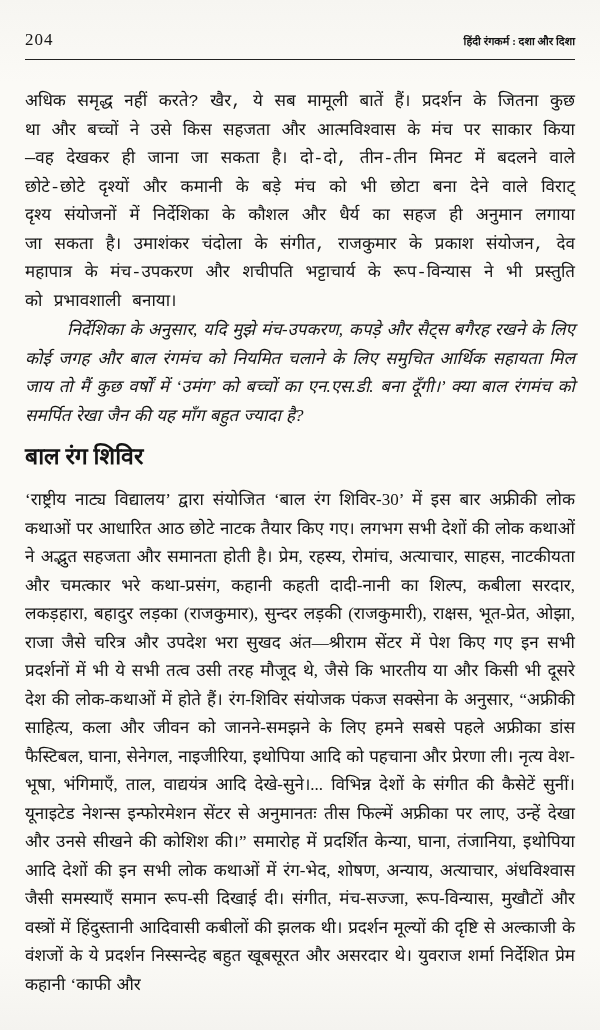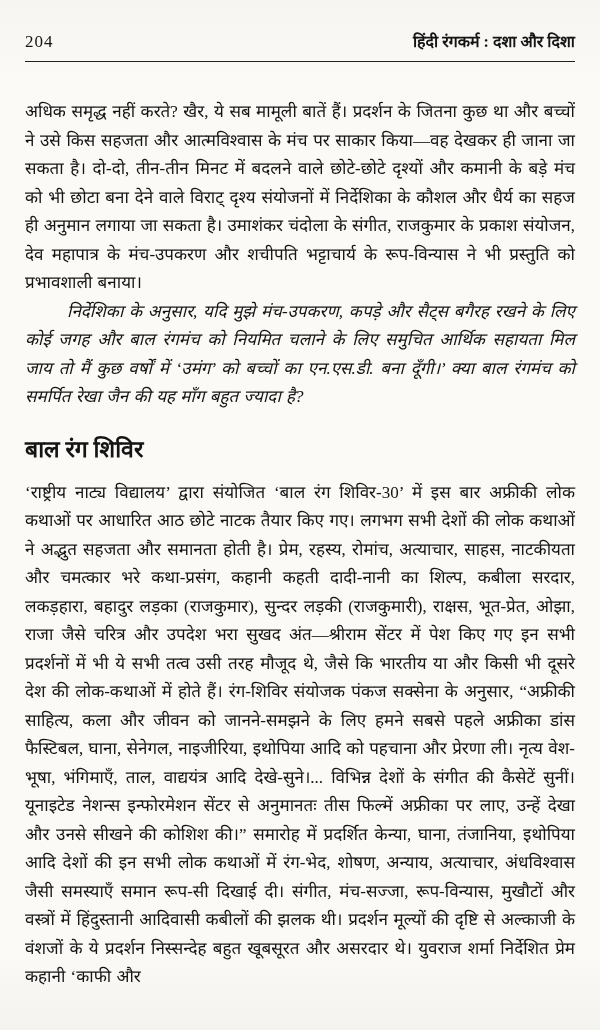--- a/index.html
+++ b/index.html
@@ -24,45 +24,46 @@
     justify-content: space-between;
     align-items: baseline;
     font-size: 17px;
   }
   .pagenum {
     font-weight: normal;
     letter-spacing: 1px;
   }
   .runtitle {
     font-weight: bold;
-    font-size: 16px;
+    font-size: 11px;
     padding-left: 24px;
   }
   .rule {
     border-top: 1.6px solid #222;
     margin-top: 9px;
   }
   .para {
     font-size: 17px;
     line-height: 28.5px;
     text-align: justify;
     margin: 0;
     word-spacing: 1px;
   }
   .para.first {
-    margin-top: 36px;
+    margin-top: 28px;
+    font-family: Liberation Mono, monospace;
   }
   .para.indent {
     text-indent: 42px;
     font-style: italic;
   }
   .section {
     font-size: 23px;
     font-weight: bold;
-    margin: 23px 0 14px 0;
+    margin: 12px 0 14px 0;
     line-height: 30px;
   }
 </style>
 </head>
 <body>
 
 <div class="page">
 
   <div class="header">
     <span class="pagenum">204</span>

